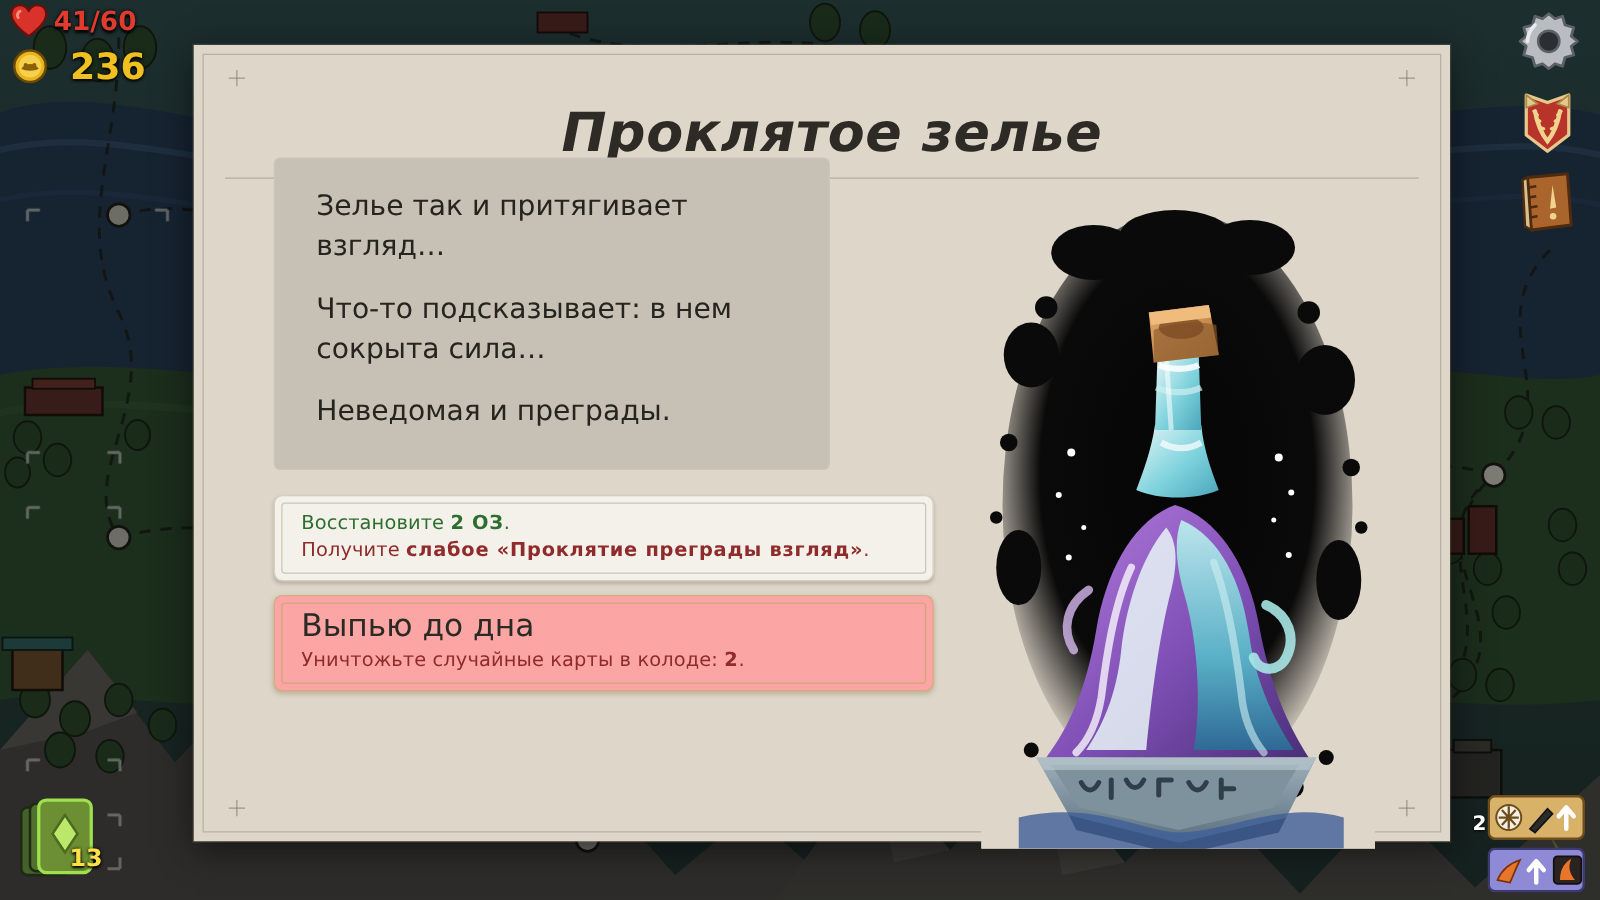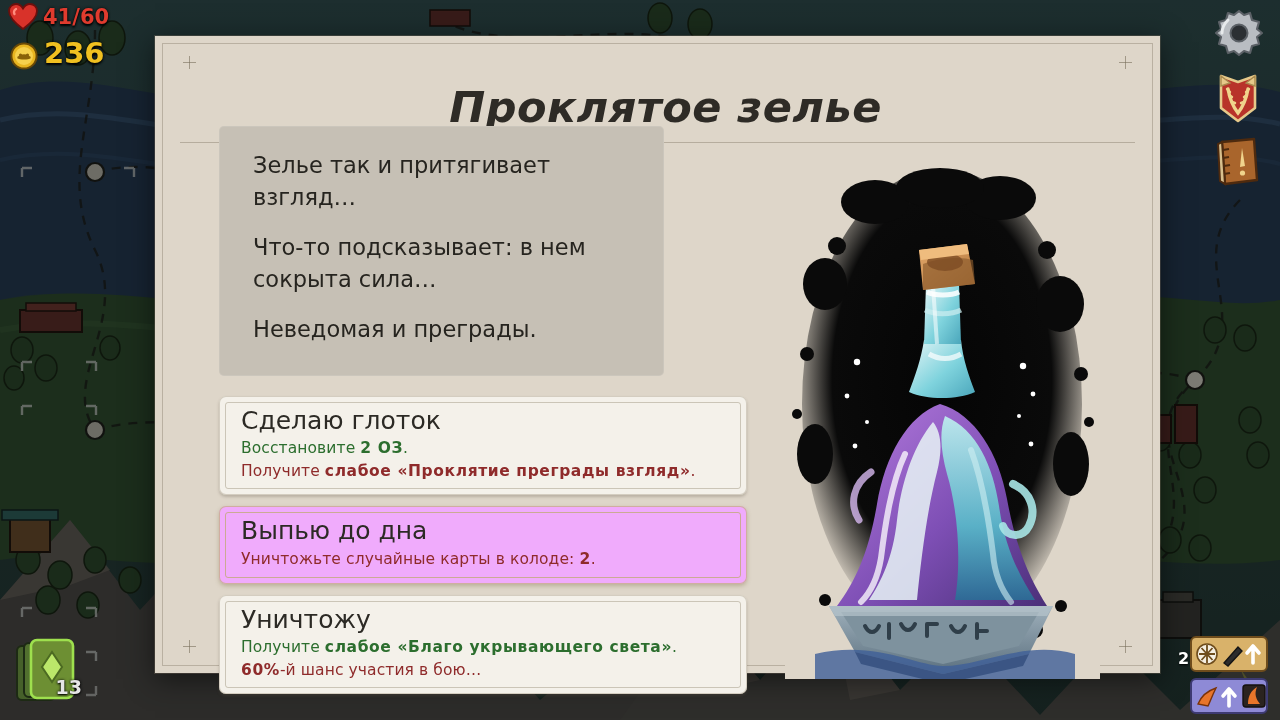--- a/index.html
+++ b/index.html
@@ -72,21 +72,21 @@
     margin-bottom:11px;
     box-shadow:0 2px 3px rgba(90,80,65,.28), inset 0 0 0 1px rgba(180,170,150,.5);
     cursor:pointer;
   }
   .option-card::before {
     content:""; position:absolute; left:6px; top:6px; right:6px; bottom:6px;
     border:1px solid rgba(170,160,140,.55);
     border-radius:3px; pointer-events:none;
   }
   .option-card.highlight {
-    background:#f0abfc;
+    background:#fca5a5;
     box-shadow:0 2px 4px rgba(120,105,60,.35), inset 0 0 0 1px rgba(190,175,110,.65);
   }
   .option-card.highlight::before { border-color:rgba(186,170,104,.7); }
   .opt-title {
     font-size:25px; color:#2c2a25; margin-bottom:2px;
     font-family:"DejaVu Sans", sans-serif; line-height:1.15;
   }
   .opt-line {
     font-size:15.5px; line-height:1.45; font-family:"DejaVu Sans", sans-serif;
     letter-spacing:.1px;
@@ -104,32 +104,32 @@
   }
   .art-svg { position:absolute; inset:0; }
 
   
   .hud-text {
     font-family:"DejaVu Sans", sans-serif; font-weight:bold;
     text-shadow:0 2px 2px rgba(0,0,0,.85), 0 0 3px rgba(0,0,0,.9);
   }
   #hud-hp { position:absolute; left:8px; top:3px; display:flex; align-items:center; gap:5px; }
   #hud-hp .val { font-size:21px; color:#e03b2e; }
-  #hud-gold { position:absolute; left:10px; top:36px; display:flex; align-items:flex-end; gap:6px; }
+  #hud-gold { position:absolute; left:10px; top:36px; display:flex; align-items:center; gap:18px; }
   #hud-gold .val { font-size:29px; color:#f0c020; }
 
   .icon-btn { position:absolute; cursor:pointer; }
   #btn-settings { right:16px; top:8px; width:50px; height:50px; }
   #btn-banner   { right:22px; top:72px; width:40px; height:52px; }
   #btn-journal  { right:20px; top:136px; width:44px; height:52px; }
 
   #deck-counter { position:absolute; left:14px; bottom:10px; width:72px; height:78px; cursor:pointer; }
   #deck-count-label {
     position:absolute; right:4px; bottom:12px; font-size:19px; font-weight:bold;
-    color:#e5e5e5; font-family:"DejaVu Sans", sans-serif;
+    color:#fde047; font-family:"DejaVu Sans", sans-serif;
     text-shadow:0 1px 2px rgba(0,0,0,.95), 0 0 3px rgba(0,0,0,.9);
   }
 
   #relic-bar-1 { position:absolute; right:12px; bottom:48px; width:78px; height:36px; cursor:pointer; }
   #relic-bar-2 { position:absolute; right:12px; bottom:6px;  width:78px; height:36px; cursor:pointer; }
   #relic-1-count {
     position:absolute; left:-12px; bottom:4px; font-size:16px; font-weight:bold; color:#fff;
     font-family:"DejaVu Sans", sans-serif; text-shadow:0 1px 2px rgba(0,0,0,.95);
   }
 </style>
@@ -252,32 +252,26 @@
   <div id="title-rule"></div>
 
   <div id="left-col">
     <div id="description-box">
         <div class="desc-line">Зелье так и притягивает взгляд…</div>
         <div class="desc-line">Что-то подсказывает: в нем сокрыта сила…</div>
         <div class="desc-line">Неведомая и преграды.</div>
       </div>
     <div id="options">
         <div class="option-card">
-          <div class="opt-title">Сделаю глоток</div>
           <div class="opt-line"><span class="g">Восстановите </span><span class="gb">2  ОЗ</span><span class="g">.</span></div>
           <div class="opt-line"><span class="r">Получите </span><span class="rb">слабое «Проклятие преграды взгляд»</span><span class="r">.</span></div>
         </div>
         <div class="option-card highlight">
           <div class="opt-title">Выпью до дна</div>
           <div class="opt-line"><span class="r">Уничтожьте случайные карты в колоде: </span><span class="rb">2</span><span class="r">.</span></div>
-        </div>
-        <div class="option-card">
-          <div class="opt-title">Уничтожу</div>
-          <div class="opt-line"><span class="g">Получите </span><span class="gb">слабое «Благо укрывающего света»</span><span class="g">.</span></div>
-          <div class="opt-line"><span class="rb">60%</span><span class="r">-й шанс участия в бою…</span></div>
         </div>
       </div>
   </div>
 
   <div id="artwork">
     <svg class="art-svg" viewBox="0 0 315 525" preserveAspectRatio="xMidYMid slice">
       <defs>
         <radialGradient id="splat" cx="50%" cy="45%" r="56%">
           <stop offset="0%" stop-color="#050505"></stop>
           <stop offset="70%" stop-color="#0a0a0a"></stop>

